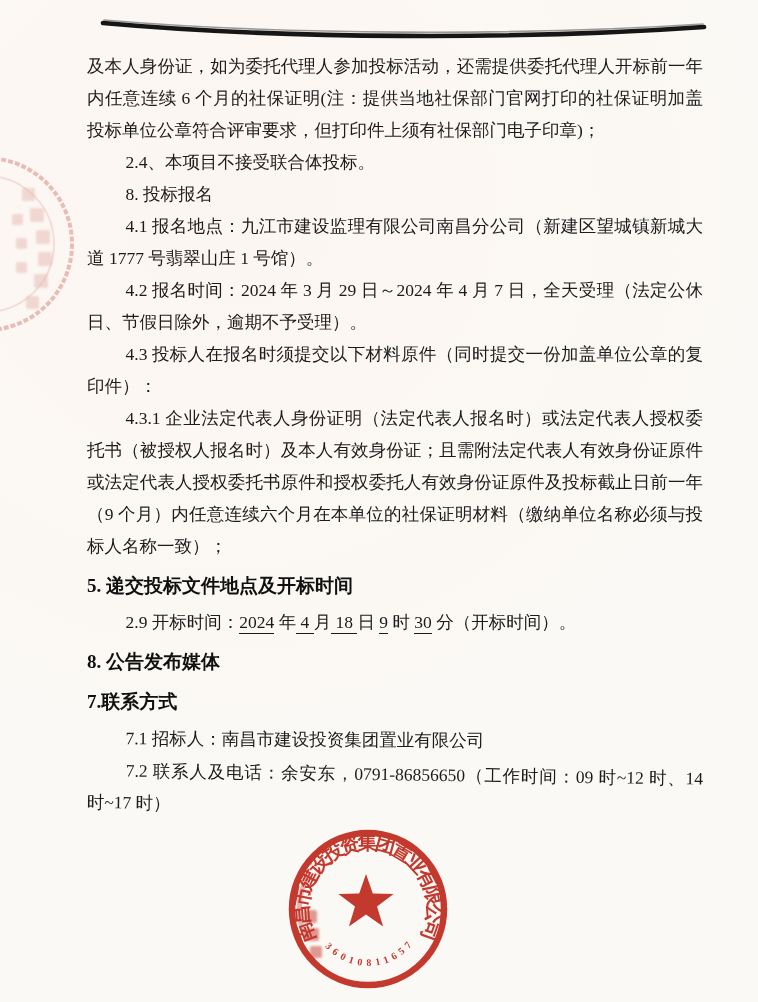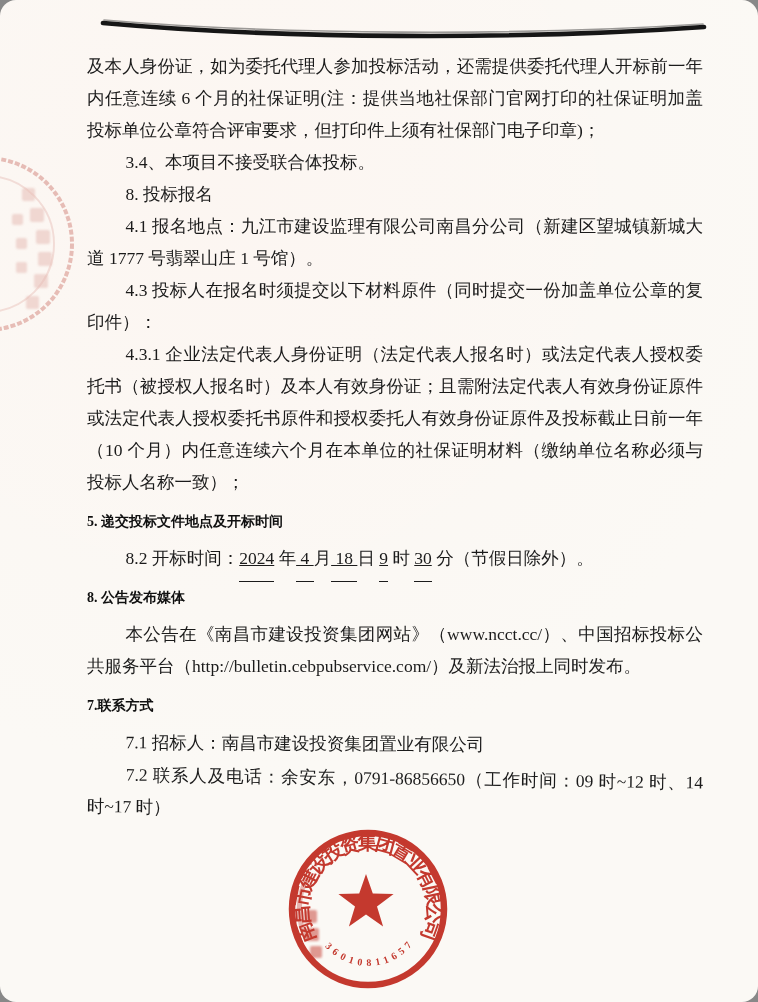--- a/index.html
+++ b/index.html
@@ -6,33 +6,32 @@
   body{background:#888;}
   .page{
     position:relative;
     width:758px;height:1002px;
     margin:0 auto;
     background:#fbf9f5;
     background-image:radial-gradient(circle at 30% 20%, rgba(255,240,235,.35), rgba(0,0,0,0) 60%);
     overflow:hidden;
     font-family:"Liberation Serif","DejaVu Serif",serif;
     color:#1b1b1b;
-    border-radius:16px;
   }
   .scan-edge{position:absolute;left:0;top:0;}
   .left-stamp{position:absolute;left:0;top:148px;opacity:.75;}
   .doc-body{
     position:absolute;left:87px;top:50px;width:616px;
     font-size:17.5px;line-height:32px;
     text-align:justify;
   }
   .para{margin:0;}
   .indent{text-indent:2.2em;}
-  .h{font-weight:bold;margin:8px 0 4px;color:#101010;font-size:14px;text-indent:0;}
-  .u{border-bottom:1.6px solid #1b1b1b;padding-bottom:13px;text-decoration:underline;}
+  .h{font-weight:bold;margin:8px 0 4px;color:#101010;font-size:19px;text-indent:0;}
+  .u{border-bottom:1.6px solid #1b1b1b;padding-bottom:1px;}
   .tilt{transform:rotate(0.8deg);transform-origin:0 50%;}
   .tilt-sm{transform:rotate(0.35deg);transform-origin:0 50%;}
   .main-stamp{
     position:absolute;left:277px;top:818px;
     mix-blend-mode:multiply;opacity:.93;
   }
   .seal-text{font-family:"Liberation Serif","DejaVu Serif",serif;font-weight:bold;}
 </style>
 </head>
 <body>
@@ -57,29 +56,29 @@
         <rect x="26" y="148" width="13" height="13" rx="2"></rect>
         <rect x="12" y="66" width="11" height="11" rx="2"></rect>
         <rect x="16" y="90" width="11" height="11" rx="2"></rect>
         <rect x="16" y="114" width="11" height="11" rx="2"></rect>
       </g>
     </g>
   </svg>
 
   <div class="doc-body">
       <p class="para"><span>及本人身份证，如为委托代理人参加投标活动，还需提供委托代理人开标前一年内任意连续 6 个月的社保证明(注：提供当地社保部门官网打印的社保证明加盖投标单位公章符合评审要求，但打印件上须有社保部门电子印章)；</span></p>
-      <p class="para indent"><span>3.4、本项目不接受联合体投标。</span></p>
+      <p class="para indent"><span>2.4、本项目不接受联合体投标。</span></p>
       <p class="para indent"><span>8. 投标报名</span></p>
       <p class="para indent"><span>4.1 报名地点：九江市建设监理有限公司南昌分公司（新建区望城镇新城大道 1777 号翡翠山庄 1 号馆）。</span></p>
+      <p class="para indent"><span>4.2 报名时间：2024 年 3 月 29 日～2024 年 4 月 7 日，全天受理（法定公休日、节假日除外，逾期不予受理）。</span></p>
       <p class="para indent"><span>4.3 投标人在报名时须提交以下材料原件（同时提交一份加盖单位公章的复印件）：</span></p>
-      <p class="para indent"><span>4.3.1 企业法定代表人身份证明（法定代表人报名时）或法定代表人授权委托书（被授权人报名时）及本人有效身份证；且需附法定代表人有效身份证原件或法定代表人授权委托书原件和授权委托人有效身份证原件及投标截止日前一年（10 个月）内任意连续六个月在本单位的社保证明材料（缴纳单位名称必须与投标人名称一致）；</span></p>
+      <p class="para indent"><span>4.3.1 企业法定代表人身份证明（法定代表人报名时）或法定代表人授权委托书（被授权人报名时）及本人有效身份证；且需附法定代表人有效身份证原件或法定代表人授权委托书原件和授权委托人有效身份证原件及投标截止日前一年（9 个月）内任意连续六个月在本单位的社保证明材料（缴纳单位名称必须与投标人名称一致）；</span></p>
       <p class="para h"><span>5. 递交投标文件地点及开标时间</span></p>
-      <p class="para indent"><span>8.2 开标时间：</span><span class="u">2024</span><span> 年</span><span class="u"> 4 </span><span>月</span><span class="u"> 18  </span><span>日 </span><span class="u">9</span><span> 时 </span><span class="u">30</span><span> 分（节假日除外）。</span></p>
+      <p class="para indent"><span>2.9 开标时间：</span><span class="u">2024</span><span> 年</span><span class="u"> 4 </span><span>月</span><span class="u"> 18  </span><span>日 </span><span class="u">9</span><span> 时 </span><span class="u">30</span><span> 分（开标时间）。</span></p>
       <p class="para h"><span>8. 公告发布媒体</span></p>
-      <p class="para indent"><span>本公告在《南昌市建设投资集团网站》（www.ncct.cc/）、中国招标投标公共服务平台（http://bulletin.cebpubservice.com/）及新法治报上同时发布。</span></p>
       <p class="para h"><span>7.联系方式</span></p>
       <p class="para indent tilt-sm"><span>7.1 招标人：南昌市建设投资集团置业有限公司</span></p>
       <p class="para indent tilt"><span>7.2 联系人及电话：余安东，0791-86856650（工作时间：09 时~12 时、14 时~17 时）</span></p>
     </div>
 
   <svg class="main-stamp" width="182" height="182" viewBox="0 0 182 182">
     <defs>
       <path id="sealArcTop" d="M 39 121 A 60 60 0 1 1 143 121" fill="none"></path>
       <path id="sealArcBottom" d="M 44.3 123.7 A 57 57 0 0 0 137.7 123.7" fill="none"></path>
     </defs>

